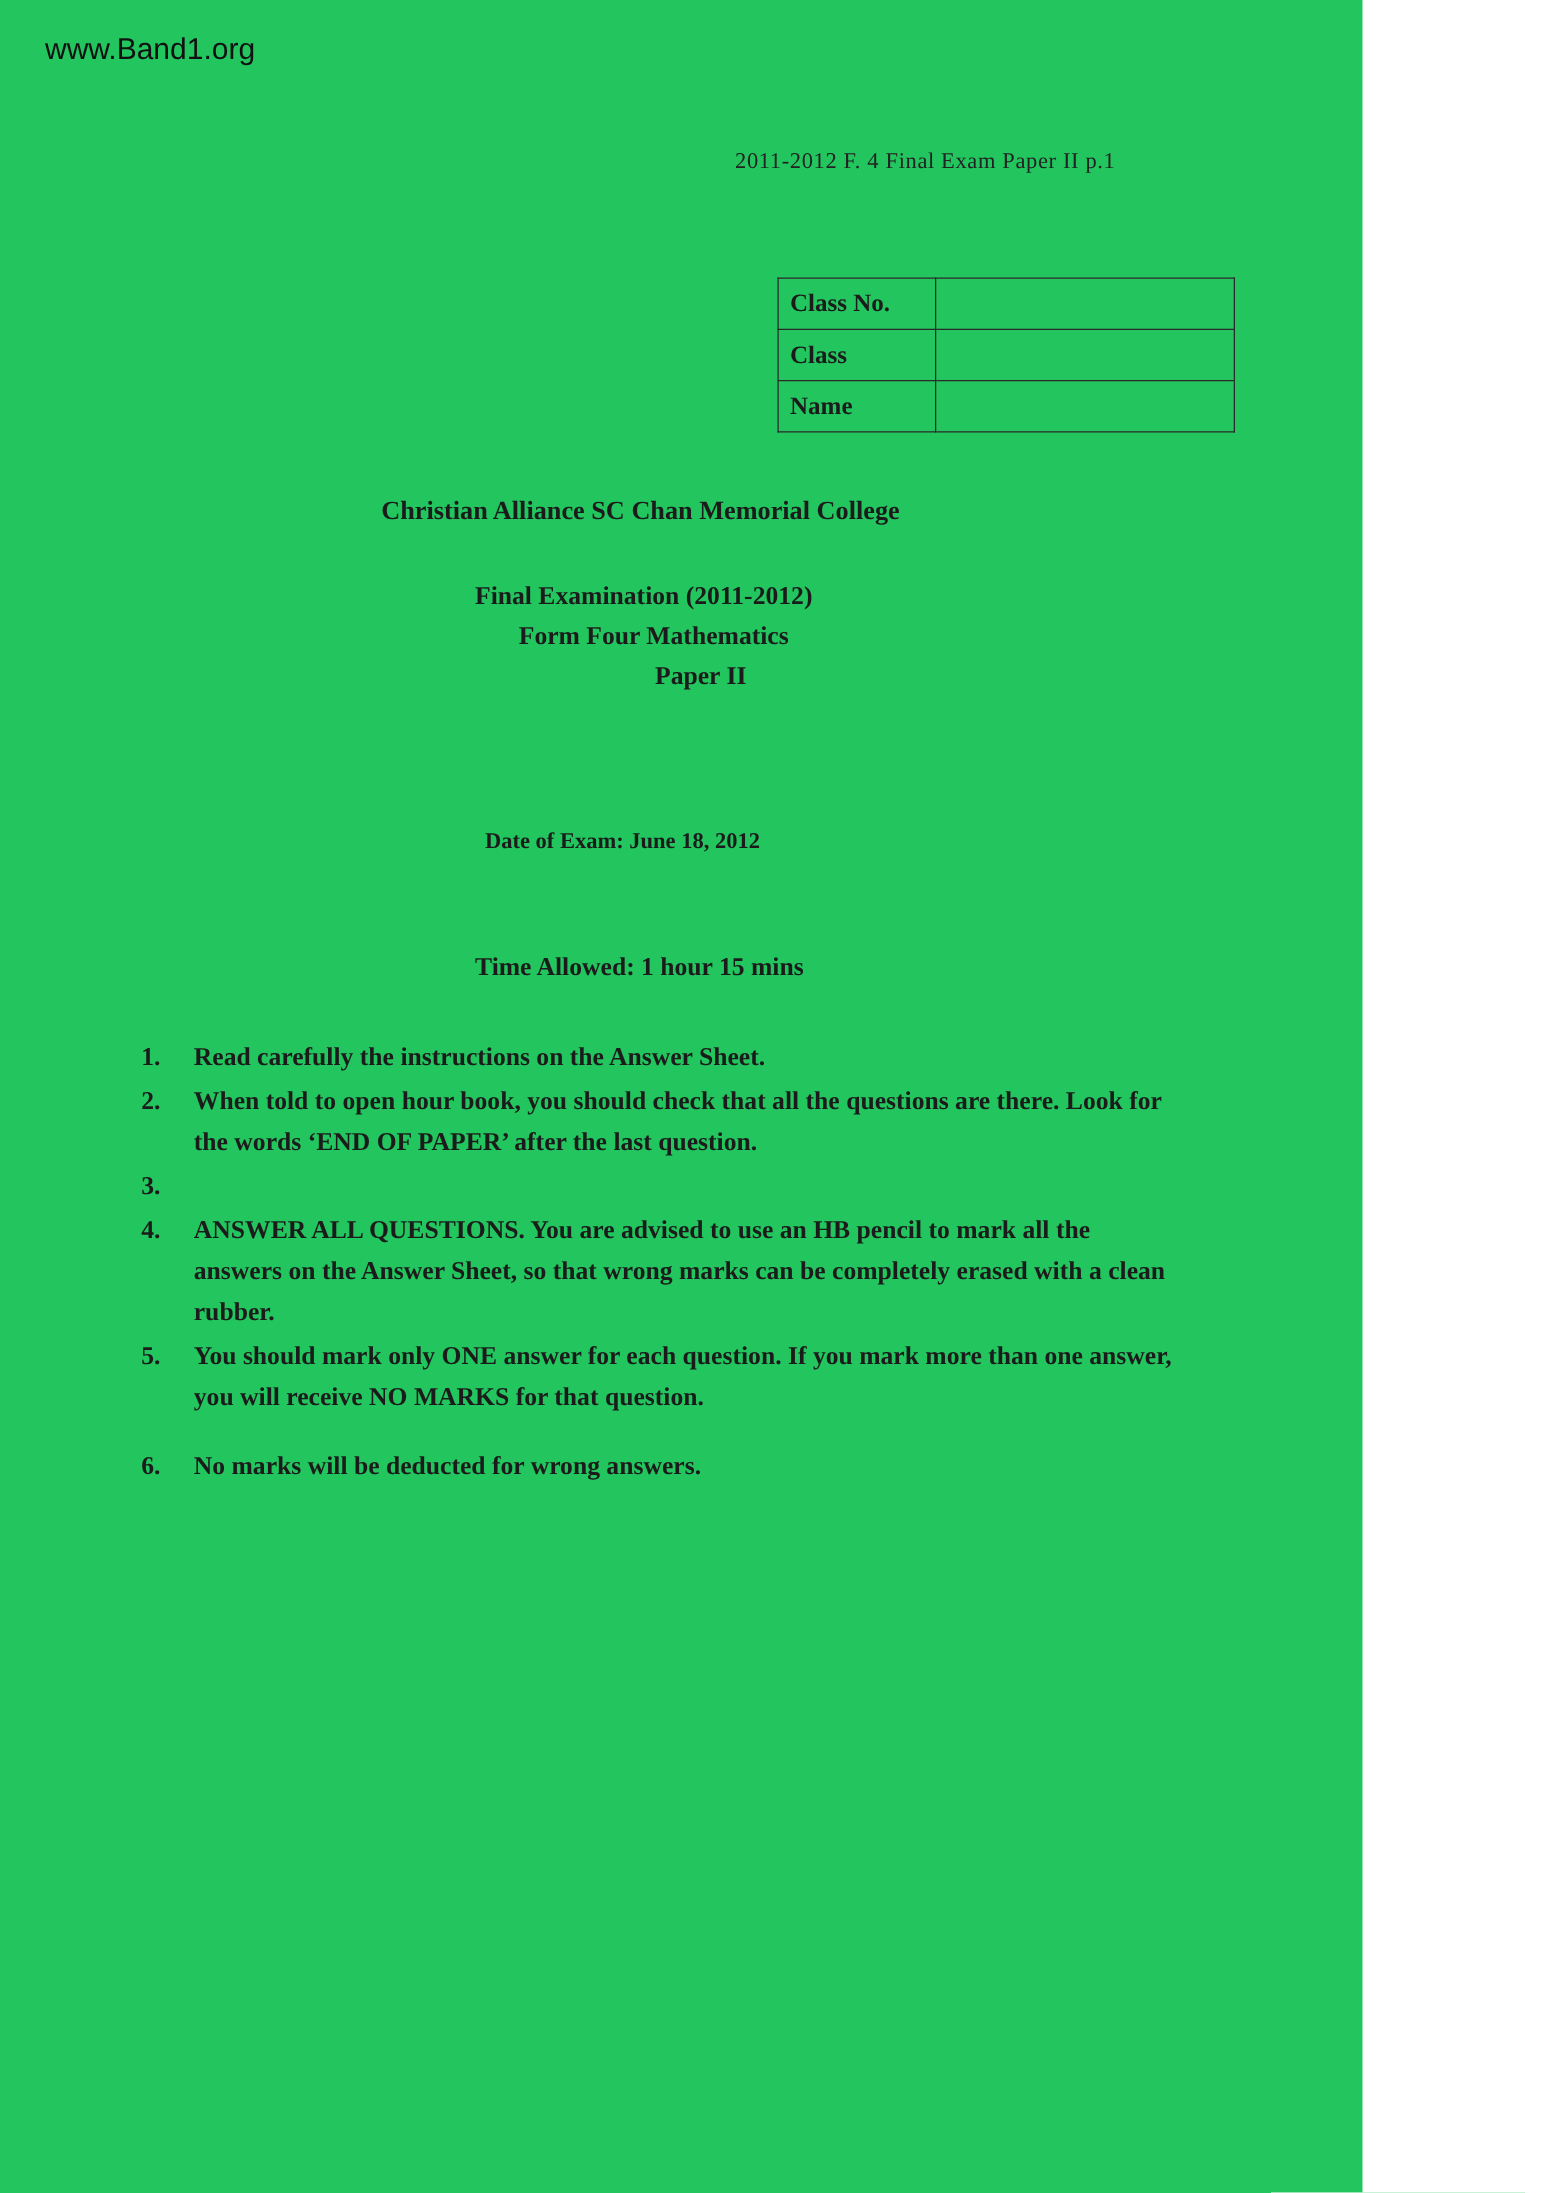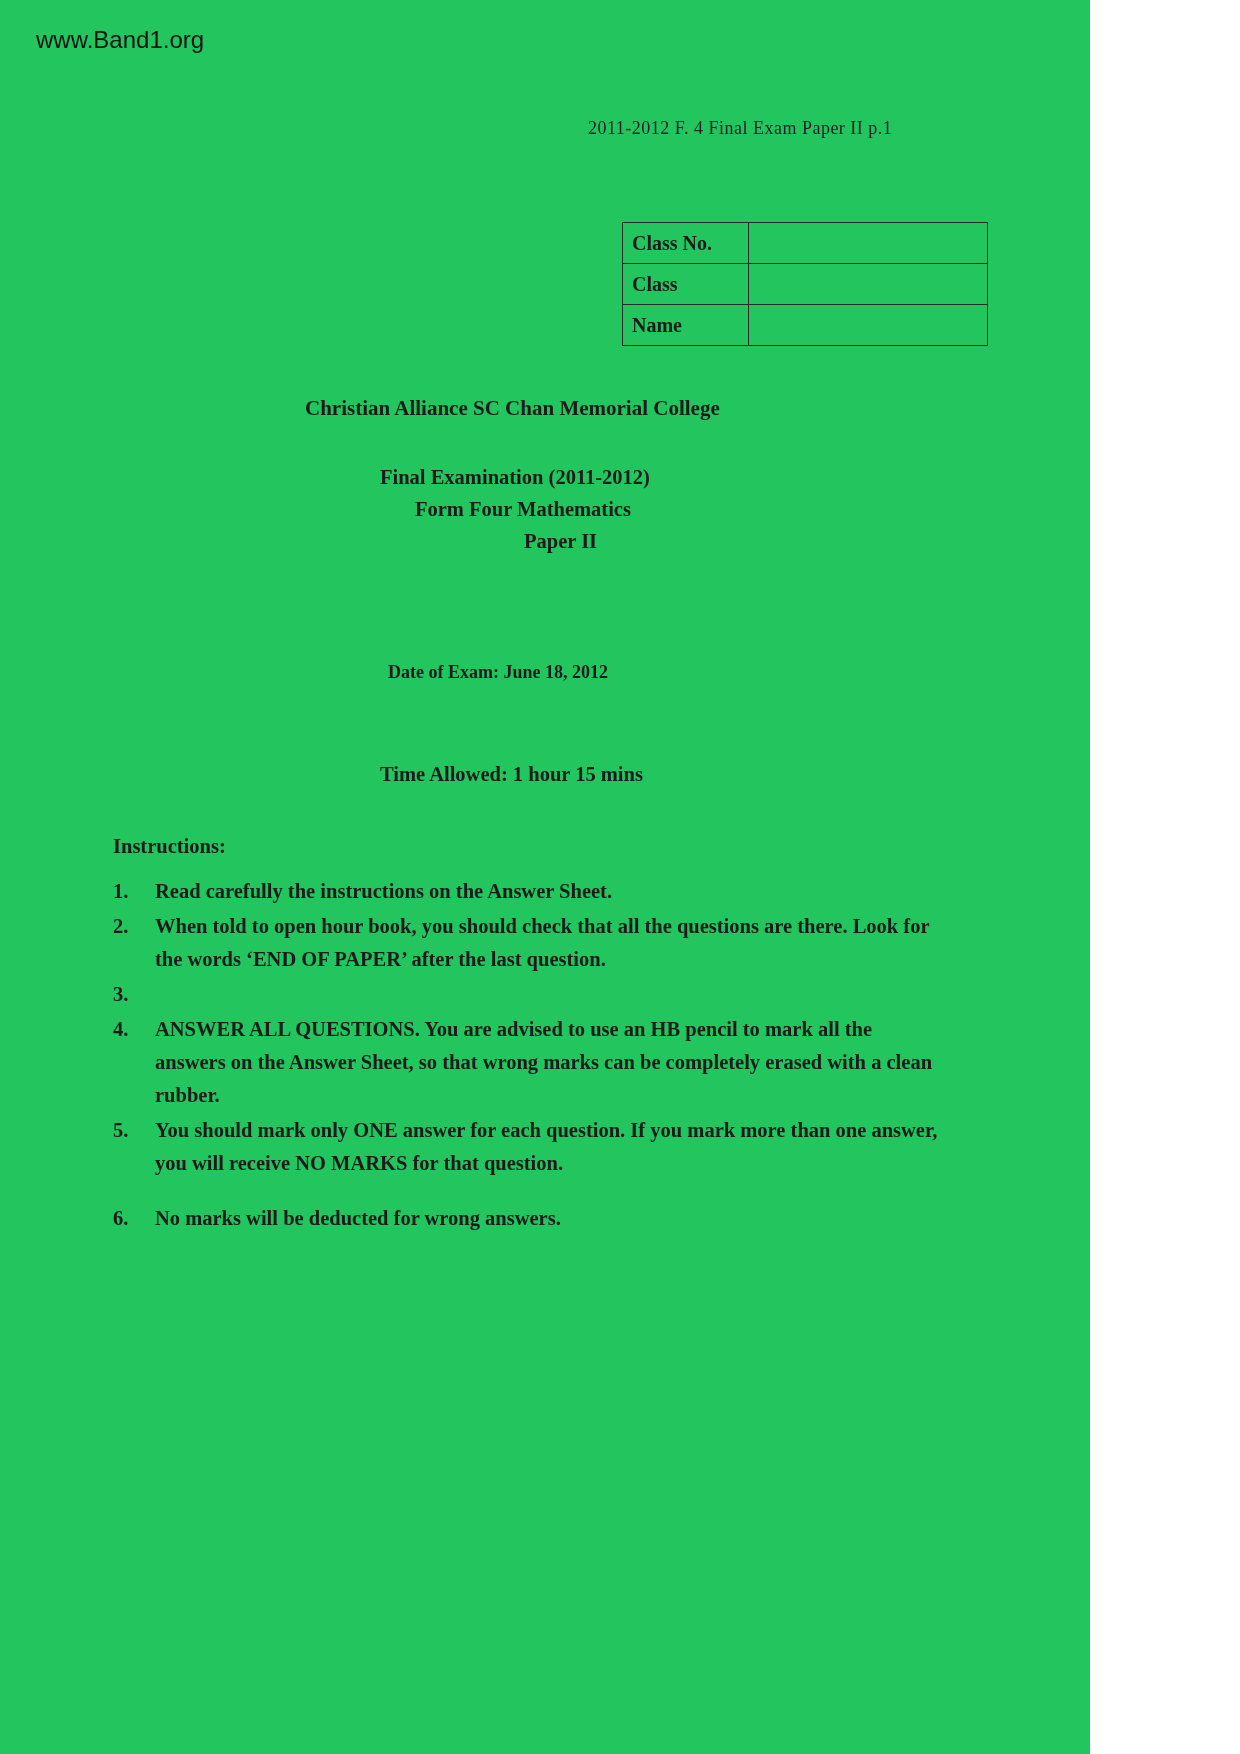--- a/index.html
+++ b/index.html
@@ -122,21 +122,20 @@
   </table>
 
   <div class="title-line school">Christian Alliance SC Chan Memorial College</div>
   <div class="title-line exam">Final Examination (2011-2012)</div>
   <div class="title-line subject">Form Four Mathematics</div>
   <div class="title-line paper">Paper II</div>
   <div class="title-line date">Date of Exam: June 18, 2012</div>
   <div class="title-line time">Time Allowed: 1 hour 15 mins</div>
 
   <div class="instructions">
-    <div class="instructions-heading">Instructions:</div>
 
     <div class="instruction-item">
       <span class="num">1.</span>
       <span class="txt">Read carefully the instructions on the Answer Sheet.</span>
     </div>
 
     <div class="instruction-item">
       <span class="num">2.</span>
       <span class="txt">When told to open hour book, you should check that all the questions are there. Look for the words ‘END OF PAPER’ after the last question.</span>
     </div>

